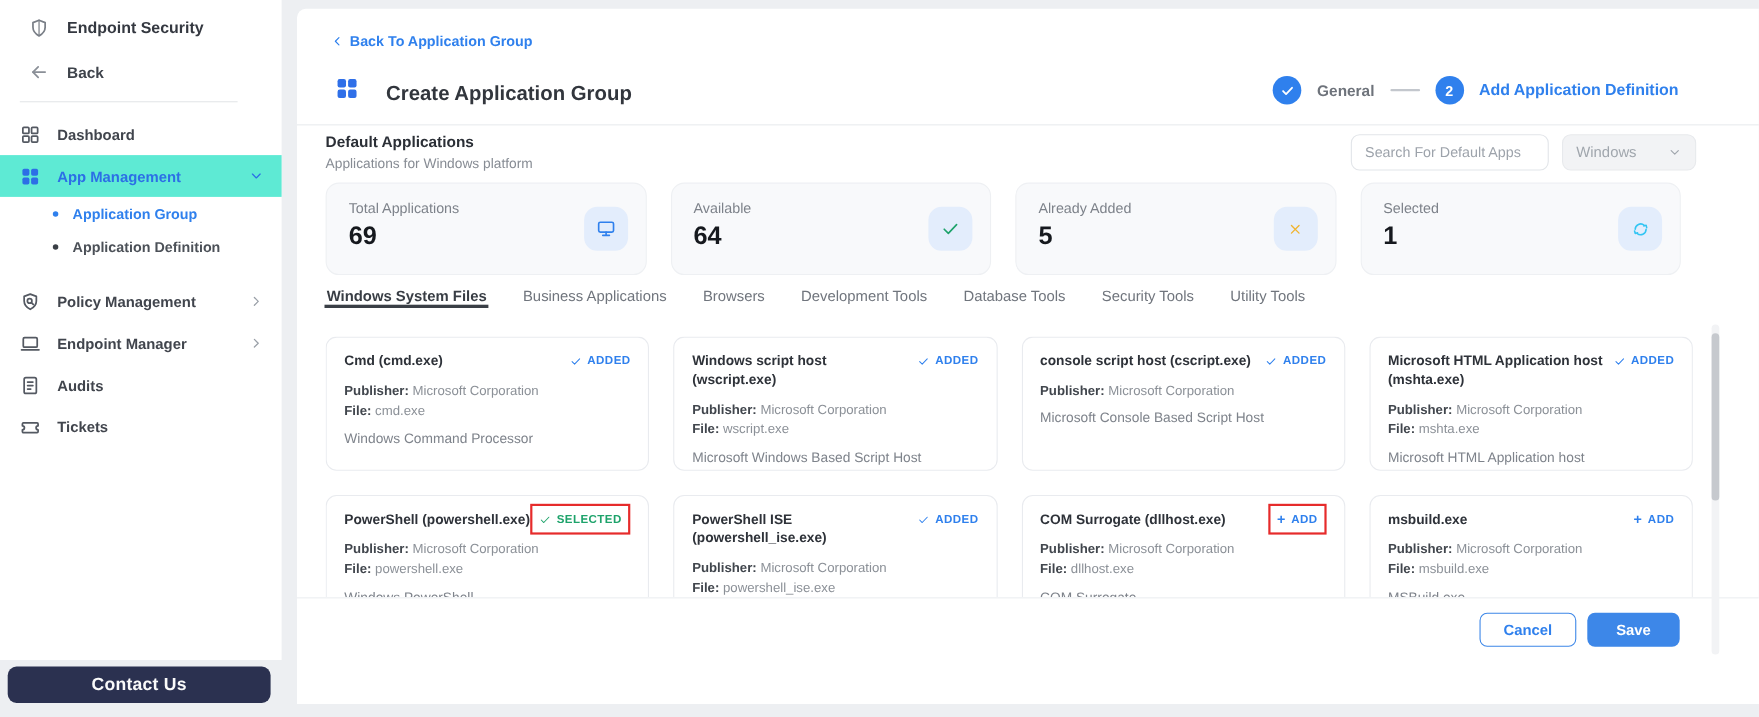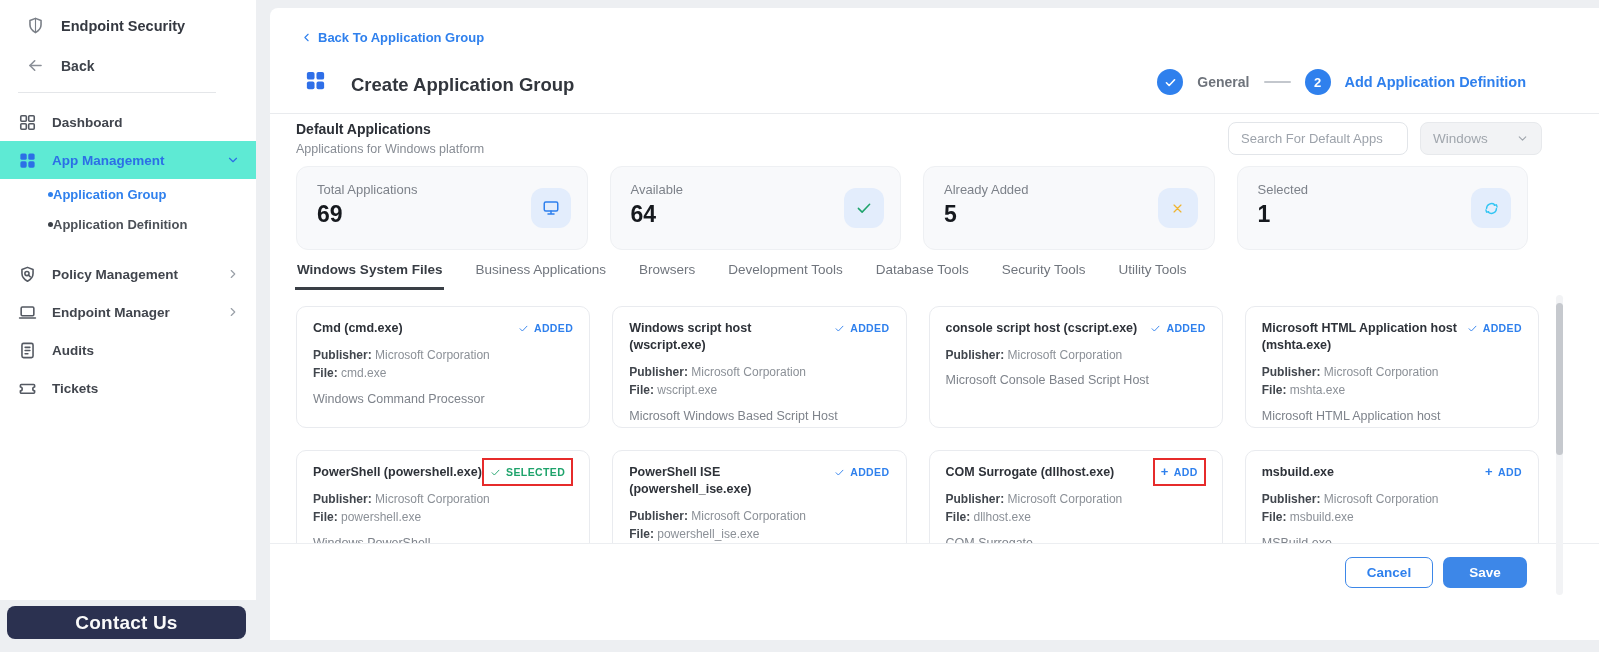--- a/index.html
+++ b/index.html
@@ -21,29 +21,29 @@
   .back-row .b-icon { color:#8a8f97; }
   .sidebar-divider { margin:17px 40px 0 18px; border-top:1px solid #e4e6e9; }
   .nav { margin-top:10px; }
   .nav-item { display:flex; align-items:center; gap:15px; height:38px; padding-left:18px;
               color:#41454d; font-size:13.5px; font-weight:600; cursor:pointer; }
   .nav-item .nav-icon { color:#545962; width:19px; }
   .nav-item.active { background:#5eead4; color:#2c6fe6; }
   .nav-item.active .nav-icon { color:#2c6fe6; }
   .nav-item .chev { margin-left:auto; margin-right:16px; color:#9aa0a8; }
   .nav-item.active .chev { color:#2c6fe6; }
-  .sub-item { display:flex; align-items:center; height:30px; padding-left:48px;
+  .sub-item { display:flex; align-items:center; gap:13px; height:30px; padding-left:48px;
               font-size:13px; color:#4c5158; font-weight:600; cursor:pointer; }
   .sub-item .bullet { width:5px; height:5px; border-radius:50%; background:#3a3f46; flex:none; }
   .sub-item.active { color:#2f80ed; }
   .sub-item.active .bullet { background:#2f80ed; }
   .nav-gap { height:16px; }
   .contact-btn { position:absolute; left:7px; top:606px; width:239px; height:33px;
                  background:#2b3150; color:#fafafa; border:none; border-radius:8px;
-                 font-family:inherit; font-size:19px; font-weight:600; letter-spacing:.2px; cursor:pointer; }
+                 font-family:inherit; font-size:16px; font-weight:600; letter-spacing:.2px; cursor:pointer; }
 
   
   .main { position:absolute; left:270px; top:8px; right:0; bottom:12px; background:#fff;
           border-radius:8px 0 0 0; }
   .back-link { position:absolute; left:30px; top:22px; display:flex; align-items:center; gap:5px;
                color:#2f80ed; font-size:13px; font-weight:600; cursor:pointer; }
   .title-icon { position:absolute; left:34px; top:61px; color:#2f6fe8; }
   .page-title { position:absolute; left:77px; top:62px; font-size:18.5px; font-weight:bold; color:#32363d; }
 
   .stepper { position:absolute; right:73px; top:61px; display:flex; align-items:center; gap:14px; }
@@ -71,21 +71,21 @@
            grid-template-columns:repeat(4,1fr); gap:22px; }
   .stat-card { position:relative; height:84px; background:#f8f9fb; border:1px solid #eef0f3;
                border-radius:12px; padding:15px 20px; }
   .stat-label { font-size:13px; color:#7d828a; }
   .stat-value { font-size:23px; font-weight:bold; color:#16191e; margin-top:4px; }
   .stat-icon { position:absolute; right:16px; top:50%; transform:translateY(-50%);
                width:40px; height:40px; border-radius:12px; background:#e3edfc;
                display:flex; align-items:center; justify-content:center; }
 
   .tabs { position:absolute; left:27px; top:254px; display:flex; gap:33px; }
-  .tab { font-size:13.5px; color:#70757d; padding-bottom:13px; position:relative; cursor:pointer; white-space:nowrap; }
+  .tab { font-size:13.5px; color:#70757d; padding-bottom:3px; position:relative; cursor:pointer; white-space:nowrap; }
   .tab.active { color:#383d44; font-weight:bold; }
   .tab.active::after { content:""; position:absolute; left:-2px; right:-2px; bottom:0; height:3px; background:#3a3f46; }
 
   .cards-viewport { position:absolute; left:26px; top:298px; right:60px; height:237px; overflow:hidden; }
   .cards-grid { display:grid; grid-template-columns:repeat(4,1fr); gap:22px; }
   .app-card { background:#fff; border:1px solid #e9ebef; border-radius:10px; padding:13px 16px;
               height:122px; cursor:pointer; }
   .app-title-row { display:flex; justify-content:space-between; align-items:flex-start; gap:8px; }
   .app-title { margin:0; font-size:12.5px; font-weight:bold; color:#2e3239; line-height:1.35; }
   .badge { flex:none; display:flex; align-items:center; gap:5px; margin-top:2px;

